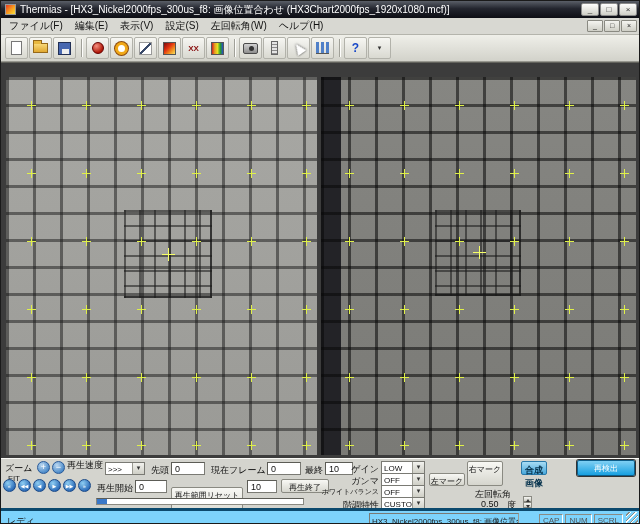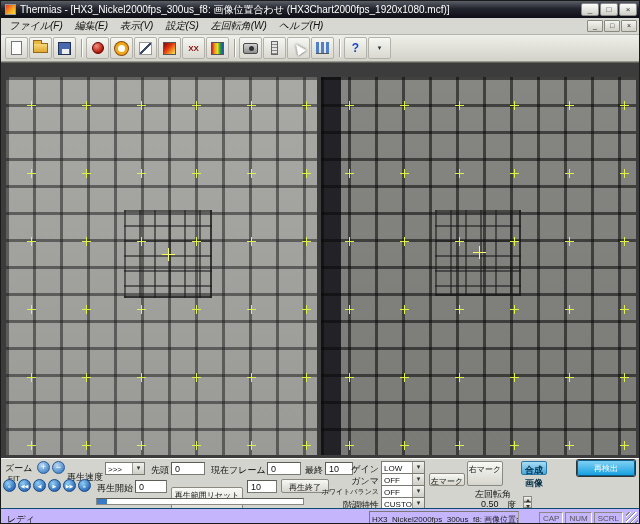--- a/index.html
+++ b/index.html
@@ -9,21 +9,21 @@
   .window { position:relative; width:640px; height:524px; background:#d4d4ce; border:1px solid #1a1a1a; overflow:hidden; }
 
   
   .titlebar { height:17px; background:linear-gradient(#5a5f68,#23252e 45%,#0d0e14); display:flex; align-items:center; padding:8px 2px; }
   .app-icon { width:11px; height:11px; margin:0 4px 0 2px; background:linear-gradient(135deg,#e83820,#f8a820 60%,#f8e040); border:1px solid #999; flex:0 0 auto; }
   .title-text { flex:1; color:#fff; font-size:10px; white-space:nowrap; overflow:hidden; }
   .winbtn { width:18px; height:13px; margin-left:1px; background:linear-gradient(#fefefe,#cfcfc6); border:1px solid #8a8a8a; border-radius:2px; color:#333; font-size:8px; line-height:11px; text-align:center; flex:0 0 auto; }
 
   
   .menubar { height:17px; background:#d8d8d2; border-bottom:1px solid #b4b4ac; display:flex; align-items:center; padding:0 2px; }
-  .menu-items { display:flex; flex:1;font-style:italic; }
+  .menu-items { display:flex; flex:1; }
   .menu-item { padding:2px 6px; font-size:10px; color:#111; }
   .mdi { display:flex; gap:1px; }
   .mdibtn { width:16px; height:12px; background:linear-gradient(#f4f4f0,#cfcfc6); border:1px solid #8a8a82; border-radius:1px; font-size:7px; line-height:10px; text-align:center; color:#222; }
 
   
   .toolbar { height:27px; background:linear-gradient(#efefe9,#d2d2ca); border-bottom:1px solid #97978f; display:flex; align-items:center; padding:0 4px; }
   .tbar { display:flex; align-items:center; }
   .tbtn { width:23px; height:22px; margin-right:1px; display:flex; align-items:center; justify-content:center; background:linear-gradient(#f6f6f2,#d9d9d1); border:1px solid #b2b2aa; border-radius:2px; }
   .tsep { width:1px; height:18px; margin:0 4px; background:#a0a098; box-shadow:1px 0 0 #fdfdfb; }
   .ticon { display:block; }
@@ -88,21 +88,21 @@
   .pbtn { width:13px; height:13px; margin-right:2px; border-radius:50%; background:radial-gradient(circle at 35% 30%,#8ecdf2,#2a6ab8 75%); border:1px solid #1a4a88; color:#fff; font-size:5px; line-height:12px; text-align:center; overflow:hidden; }
   .seekbar { position:absolute; height:7px; background:#fff; border:1px solid #8a8a82; border-top-color:#5c5c56; }
   .seekthumb { position:absolute; left:0; top:0; width:10px; height:5px; background:#3a78c8; }
   .spinner { position:absolute; width:9px; height:12px; }
   .spin-up,.spin-down { position:absolute; left:0; width:9px; height:6px; background:linear-gradient(#f4f4f0,#cfcfc6); border:1px solid #8a8a82; }
   .spin-up { top:0; } .spin-down { top:6px; }
   .spin-up::after { content:""; position:absolute; left:2px; top:2px; border-left:2px solid transparent; border-right:2px solid transparent; border-bottom:3px solid #333; }
   .spin-down::after { content:""; position:absolute; left:2px; top:2px; border-left:2px solid transparent; border-right:2px solid transparent; border-top:3px solid #333; }
 
   
-  .statusbar { position:relative; height:17px; background:#c4b5fd; border-top:1px solid #0c4a6e; }
+  .statusbar { position:relative; height:17px; background:#7dd3fc; border-top:3px solid #0c4a6e; }
   .status-doc { position:absolute; left:368px; top:2px; width:150px; height:13px; border:1px solid #9a9a92; border-top-color:#7a7a74; border-left-color:#7a7a74; font-size:8px; padding:2px 2px 0; white-space:nowrap; overflow:hidden; color:#222; }
   .status-cells { position:absolute; right:16px; top:3px; display:flex; gap:2px; }
   .scell { height:12px; border:1px solid; border-color:#8a8a82 #fff #fff #8a8a82; padding:1px 3px 0; font-size:8px; color:#555; }
   .grip { position:absolute; right:1px; bottom:1px; width:12px; height:12px; background:repeating-linear-gradient(135deg,transparent 0 2px,#8a8a82 2px 3px,#fff 3px 4px); }
 
   
   .watermark { position:absolute; left:514px; top:487px; width:126px; height:28px; background:#050505; z-index:20; display:flex; align-items:center; gap:5px; padding:0 6px; }
   .wm-logo { width:16px; height:16px; border-radius:50%; border:2px solid #fff; position:relative; flex:0 0 auto; }
   .wm-logo::before { content:""; position:absolute; left:2px; top:2px; width:4px; height:4px; border-radius:50%; background:#fff; }
   .wm-text { color:#fff; font-weight:bold; font-size:12px; white-space:nowrap; }
@@ -275,21 +275,21 @@
       </div>
   </div>
 
   <div class="controls">
 
     <div class="lbl" style="left:4px;top:3px">ズーム</div>
     <div class="zbtn" style="left:36px;top:2px">+</div>
     <div class="zbtn" style="left:51px;top:2px">−</div>
     <div class="lbl fitlbl" style="left:7px;top:15px">FIT</div>
 
-    <div class="lbl" style="left:66px;top:12px">再生速度</div>
+    <div class="lbl" style="left:66px;top:0">再生速度</div>
     <div class="dropdown" style="left:104px;top:3px;width:40px">&gt;&gt;&gt;</div>
     <div class="lbl" style="left:150px;top:5px">先頭</div>
     <div class="field" style="left:170px;top:3px;width:34px">0</div>
     <div class="lbl" style="left:210px;top:5px">現在フレーム</div>
     <div class="field" style="left:266px;top:3px;width:34px">0</div>
     <div class="lbl" style="left:304px;top:5px">最終</div>
     <div class="field" style="left:324px;top:3px;width:28px">10</div>
 
     <div class="pbrow" style="left:2px;top:20px">
         <div class="pbtn">«</div>

